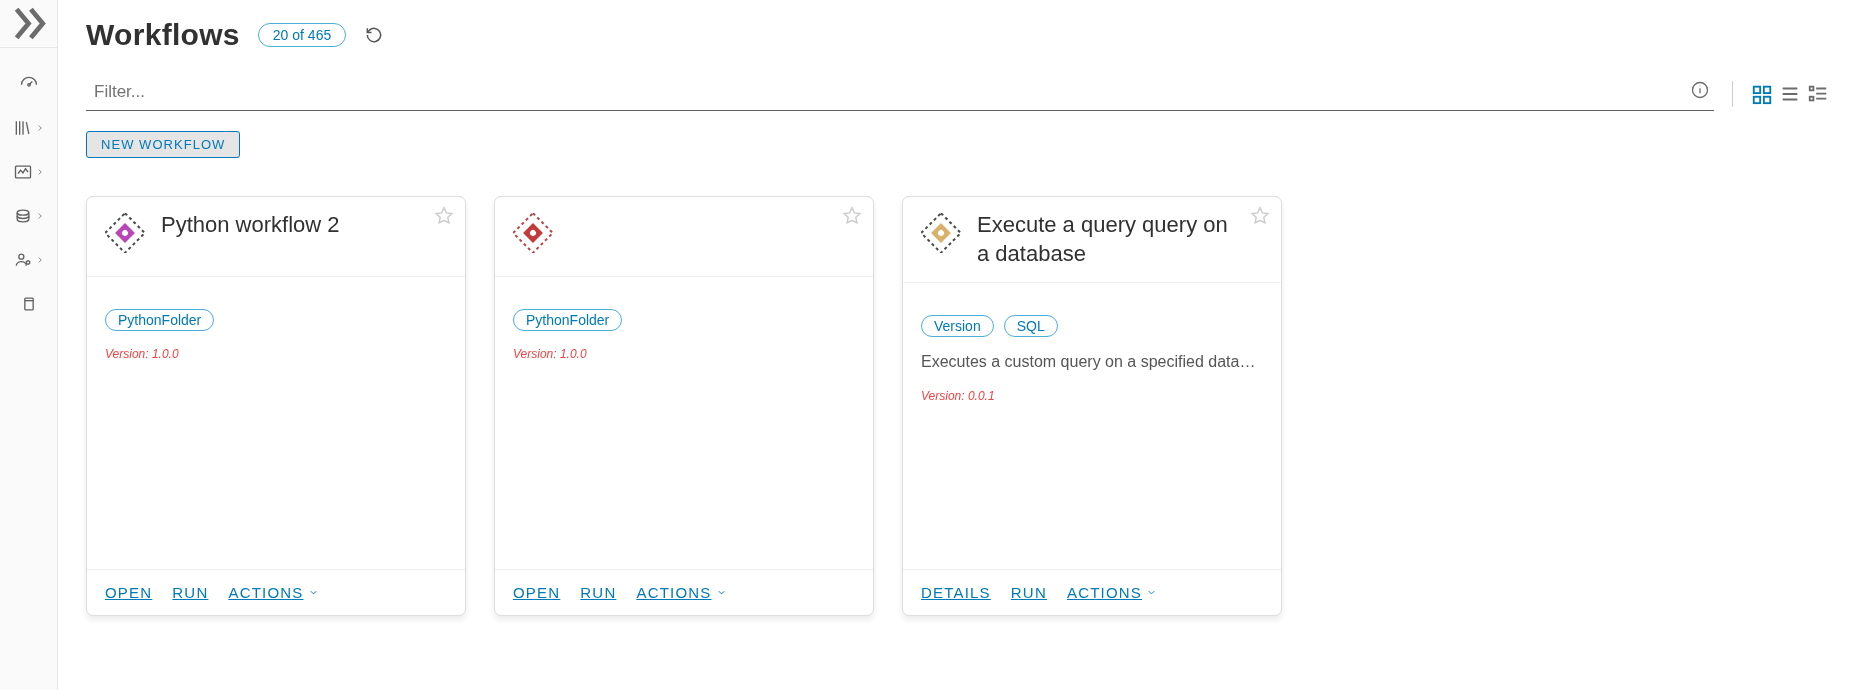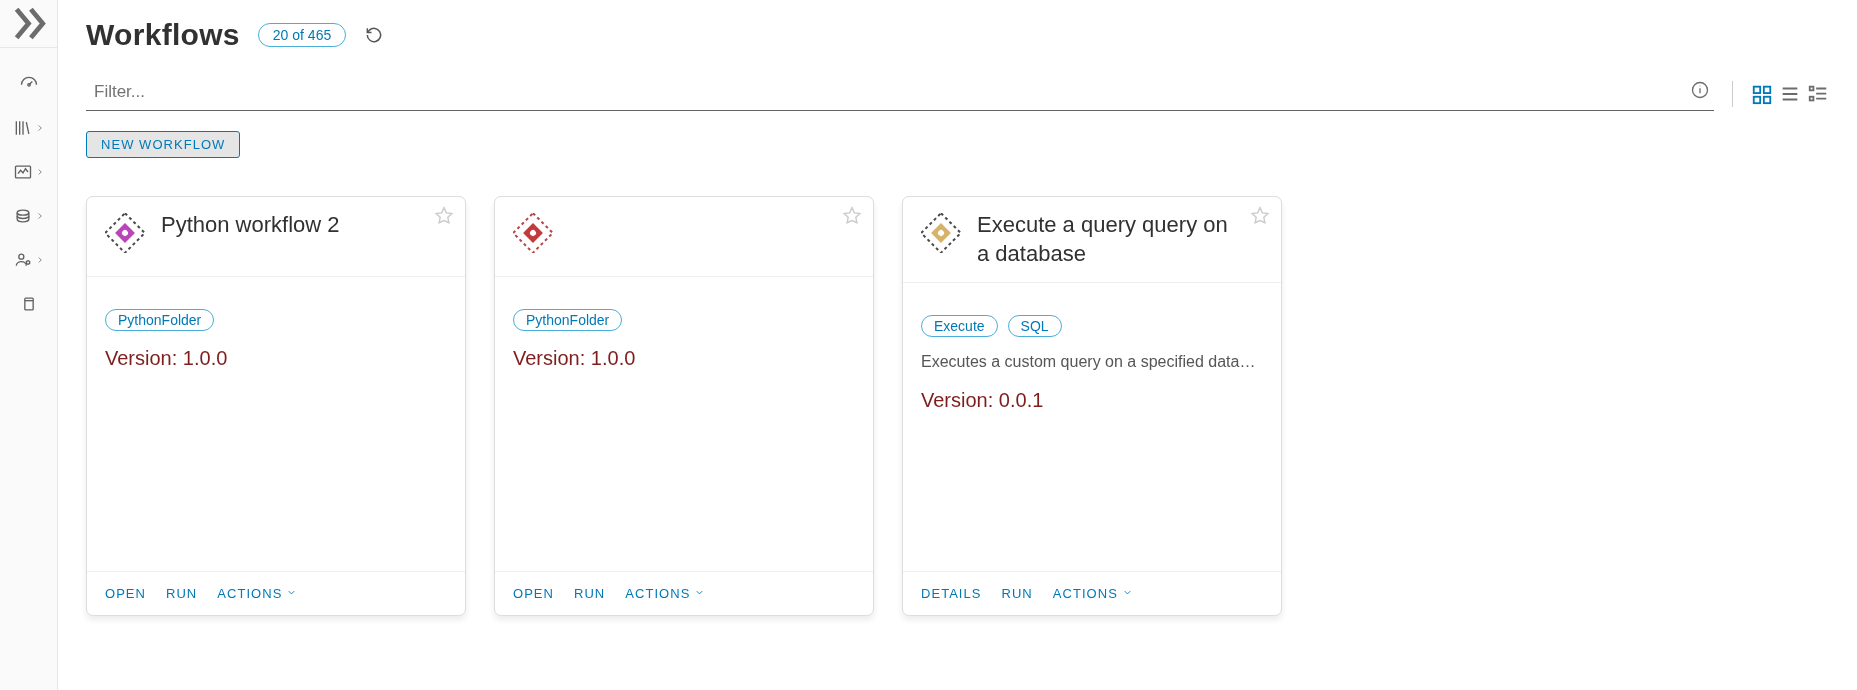--- a/index.html
+++ b/index.html
@@ -190,38 +190,40 @@
   }
   .desc {
     color:#565656;
     font-size: 16px;
     margin-bottom: 18px;
     white-space: nowrap;
     overflow: hidden;
     text-overflow: ellipsis;
   }
   .version {
-    color:#7f1d1d;
-    font-size: 20px;
+    color:#ef4444;
+    font-size: 12px;
+    font-style: italic;
   }
   .card-footer {
     border-top: 1px solid #eee;
     padding: 14px 18px;
     display: flex;
     gap: 20px;
   }
   .footer-link {
     color: #0079b8;
-    font-size: 13px;
+    font-size: 15px;
     letter-spacing: 0.08em;
     cursor: pointer;
     display: inline-flex;
     align-items: center;
     gap: 4px;
     text-transform: uppercase;
+    text-decoration: underline;
   }
   .footer-link .chev { width:11px; height:11px; }
 </style>
 </head>
 <body>
 
 <div class="app">
 
   <div class="sidebar">
     <div class="sidebar-top">
@@ -415,21 +417,21 @@
         <circle cx="0" cy="0" r="3" fill="#fff"></circle>
       </g>
     </svg></div>
             <div class="card-title">Execute a query query on a database</div>
             <span class="star"><svg width="22" height="22" viewBox="0 0 24 24" fill="none" stroke="currentColor" stroke-width="1.6">
                 <path d="M12 3l2.6 5.6 6 .7-4.4 4.1 1.1 6L12 16.9 6.7 19.4l1.1-6L3.4 9.3l6-.7L12 3z"></path>
               </svg></span>
           </div>
           <div class="card-body">
             <div class="tag-row">
-              <span class="tag">Execute</span>
+              <span class="tag">Version</span>
               <span class="tag">SQL</span>
             </div>
             <div class="desc">Executes a custom query on a specified database connection…</div>
             <div class="version">Version: 0.0.1</div>
           </div>
           <div class="card-footer">
             <span class="footer-link">
               <span>DETAILS</span>
             </span>
             <span class="footer-link">

